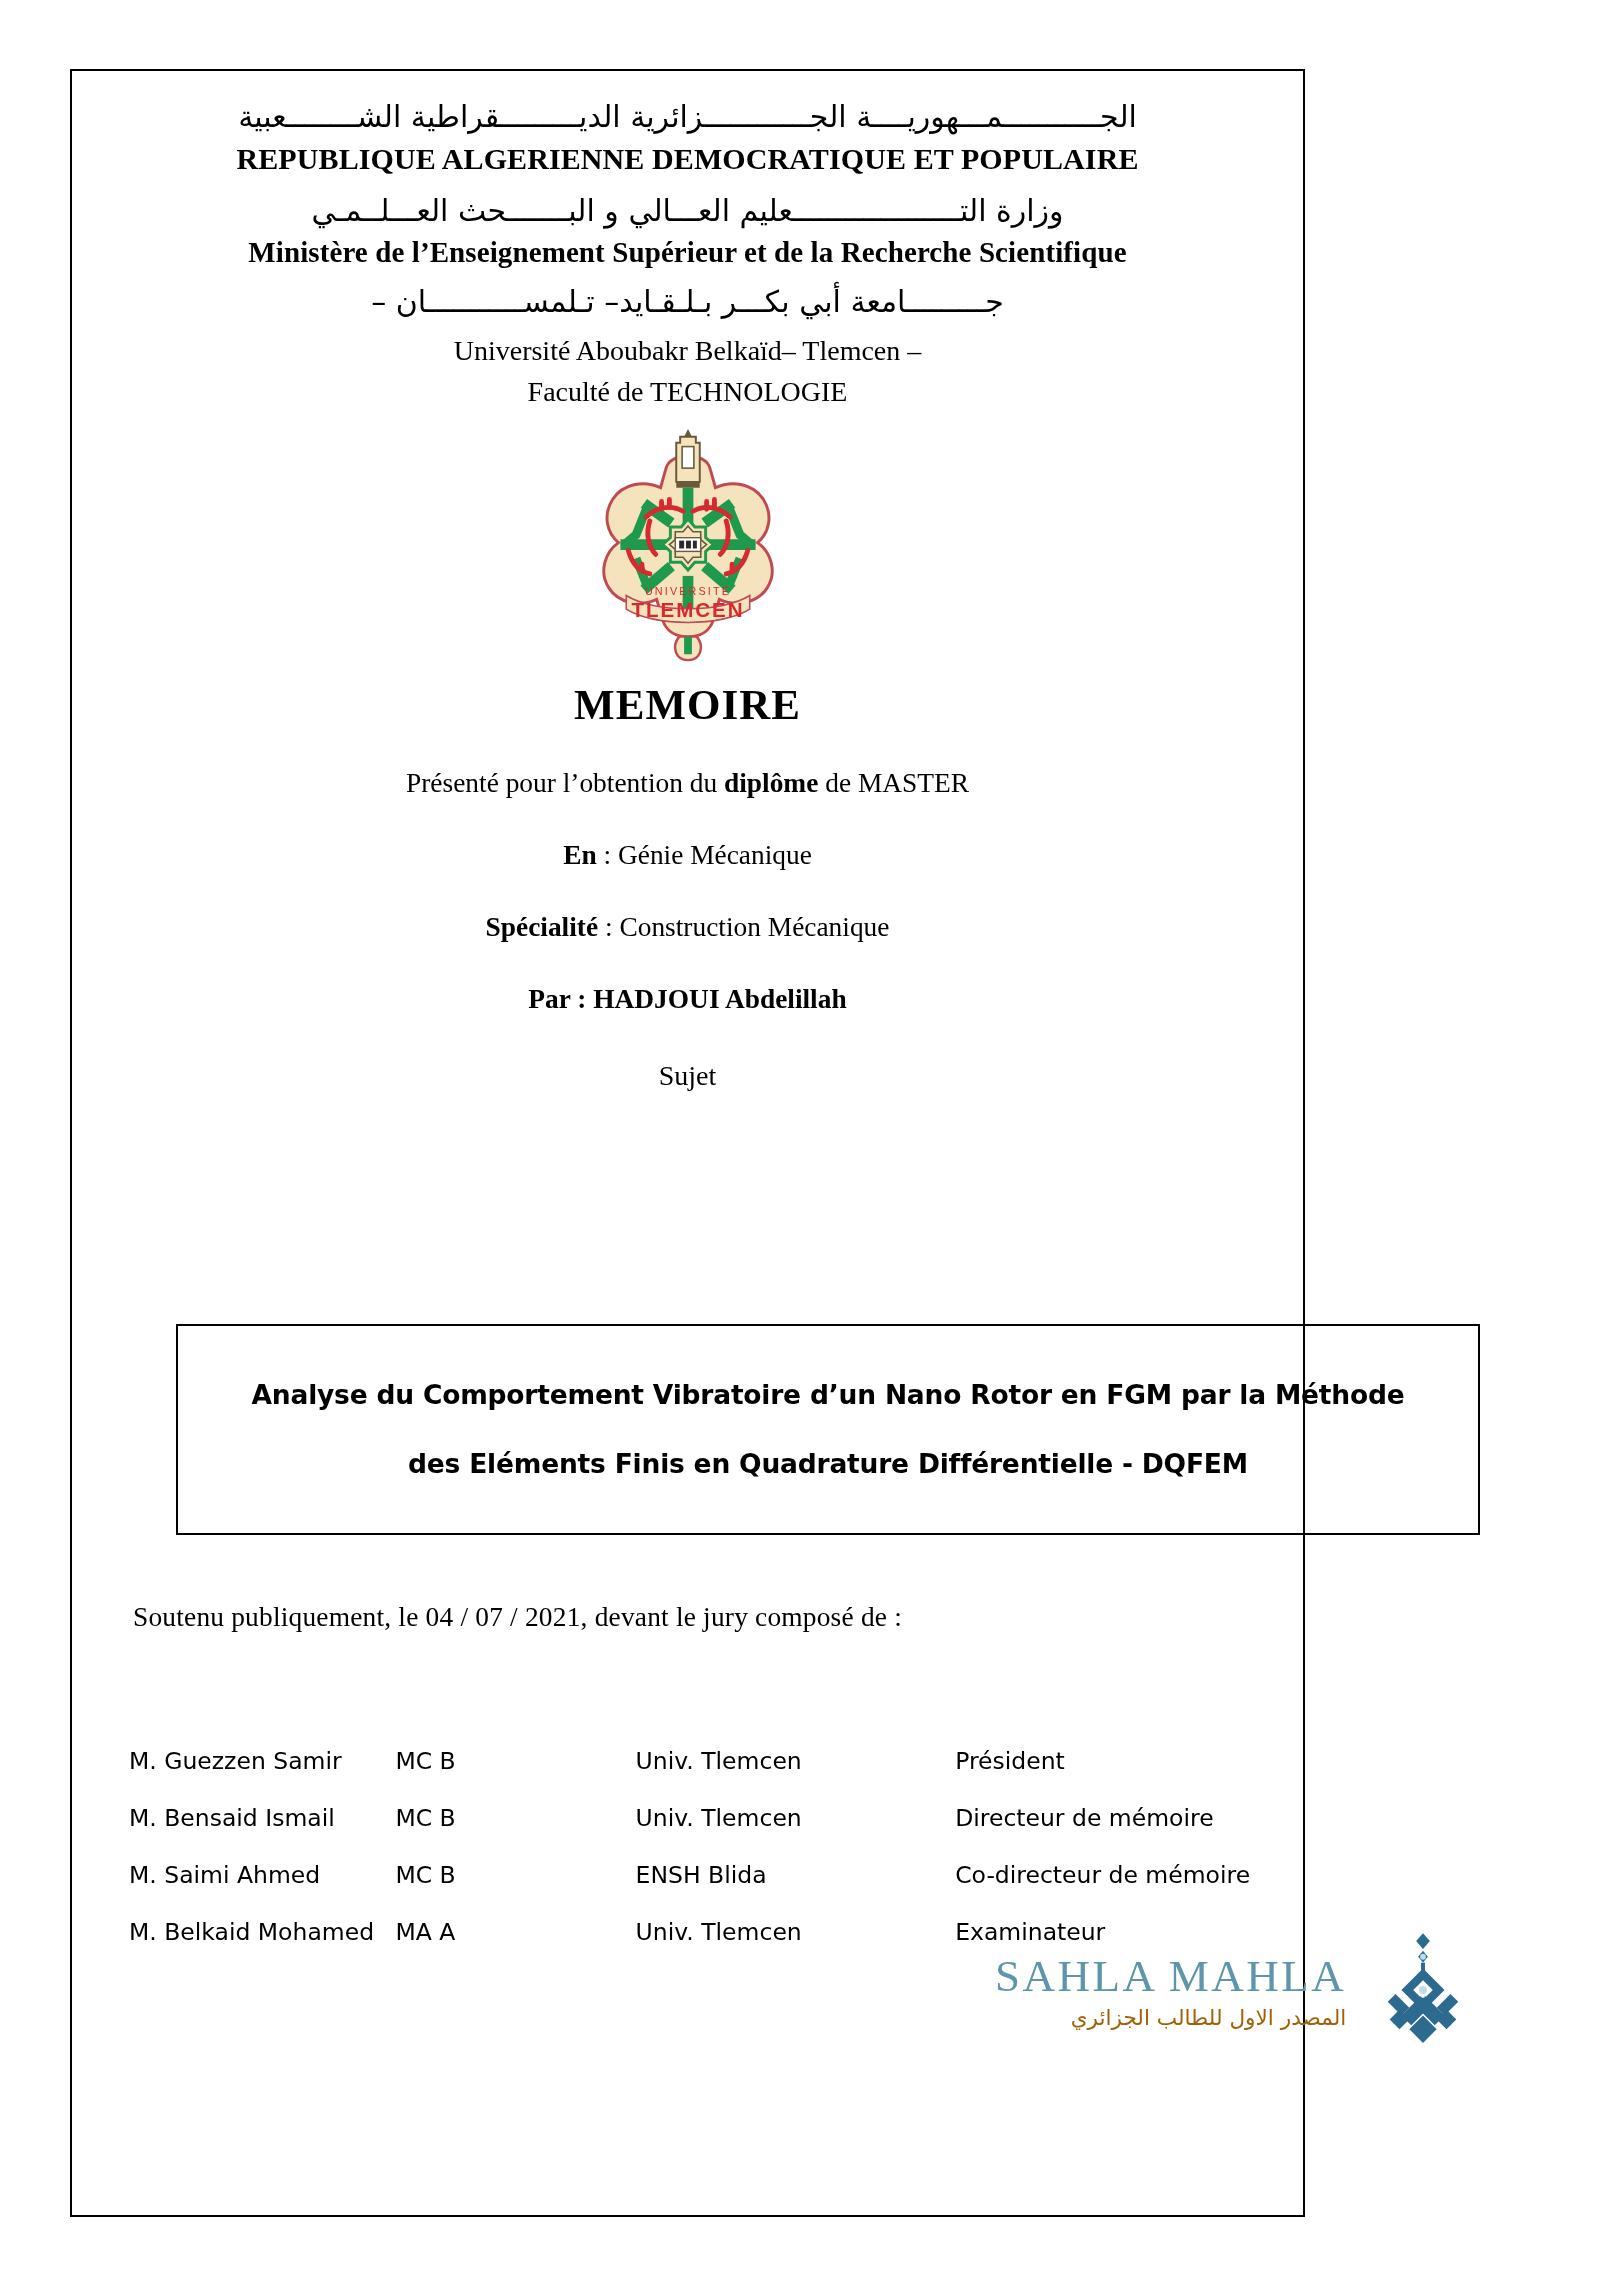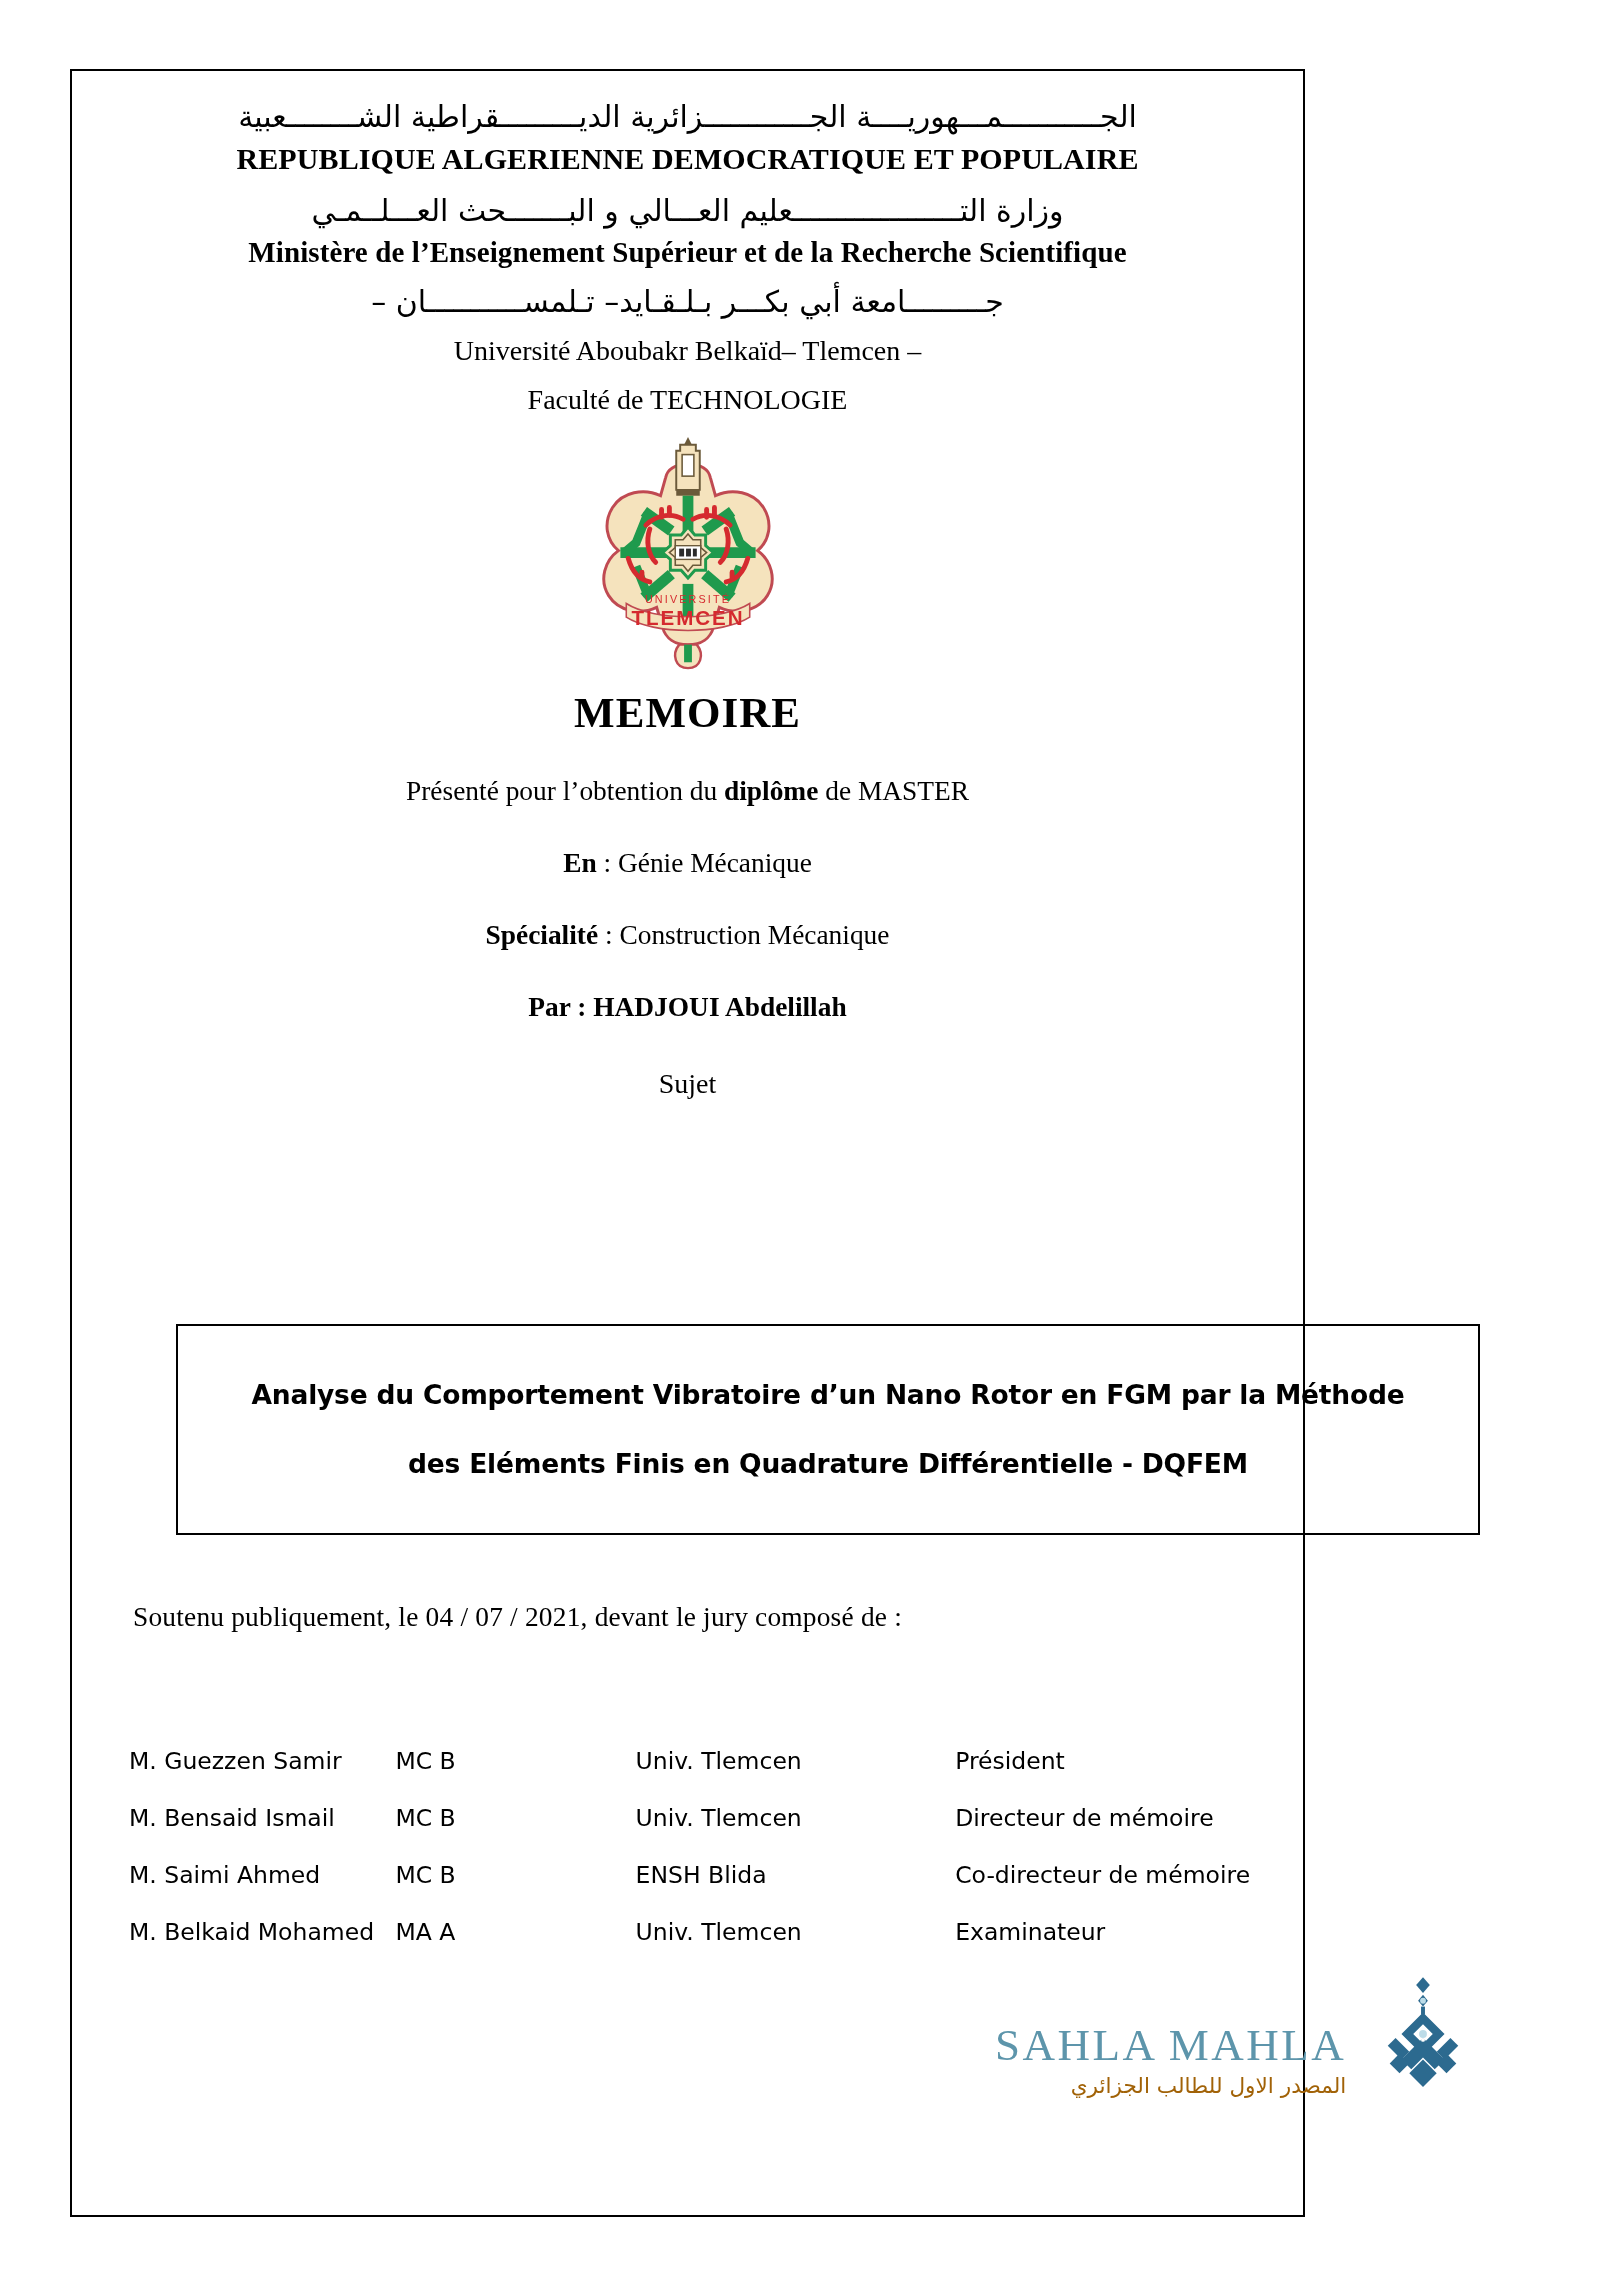--- a/index.html
+++ b/index.html
@@ -155,25 +155,25 @@
   }
   .jury td.c-name  { width: 245px; }
   .jury td.c-grade { width: 221px; }
   .jury td.c-inst  { width: 294px; }
   .jury td.c-role  { width: 412px; }
 
   
   .watermark {
     position: absolute;
     left: 995px;
-    top: 1970px;
+    top: 1928px;
     width: 510px;
     height: 127px;
     display: flex;
-    align-items: flex-end;
+    align-items: center;
     gap: 24px;
   }
   .wm-text {
     display: flex;
     flex-direction: column;
     align-items: flex-end;
     line-height: 1;
   }
   .wm-main {
     font-family: "Liberation Serif", serif;
@@ -205,21 +205,21 @@
 
     <div class="hdr-fr-bold">REPUBLIQUE ALGERIENNE DEMOCRATIQUE ET POPULAIRE</div>
 
     <div class="hdr-ar hdr-ar-2">وزارة التـــــــــــــــــــعليم العـــالي و البـــــــحث العـــلــمـي</div>
 
     <div class="hdr-fr-bold b2">Ministère de l’Enseignement Supérieur et de la Recherche Scientifique</div>
 
     <div class="hdr-ar hdr-ar-3">جـــــــــامعة أبي بكـــر بـلـقـايد– تـلمســـــــــــان –</div>
 
     <div class="univ-line">Université Aboubakr Belkaïd– Tlemcen –</div>
-    <div class="univ-line" style="margin-top:12px">Faculté de TECHNOLOGIE</div>
+    <div class="univ-line" style="margin-top:4px">Faculté de TECHNOLOGIE</div>
 
     <div class="logo-wrap">
       <svg class="logo-svg" width="206" height="240" viewBox="0 0 210 245">
 
         <path d="M105 30
                  C 118 30 126 34 128 44
                  L 133 62
                  C 150 54 172 58 182 74
                  C 192 90 188 108 176 118
                  C 190 128 196 148 186 164

